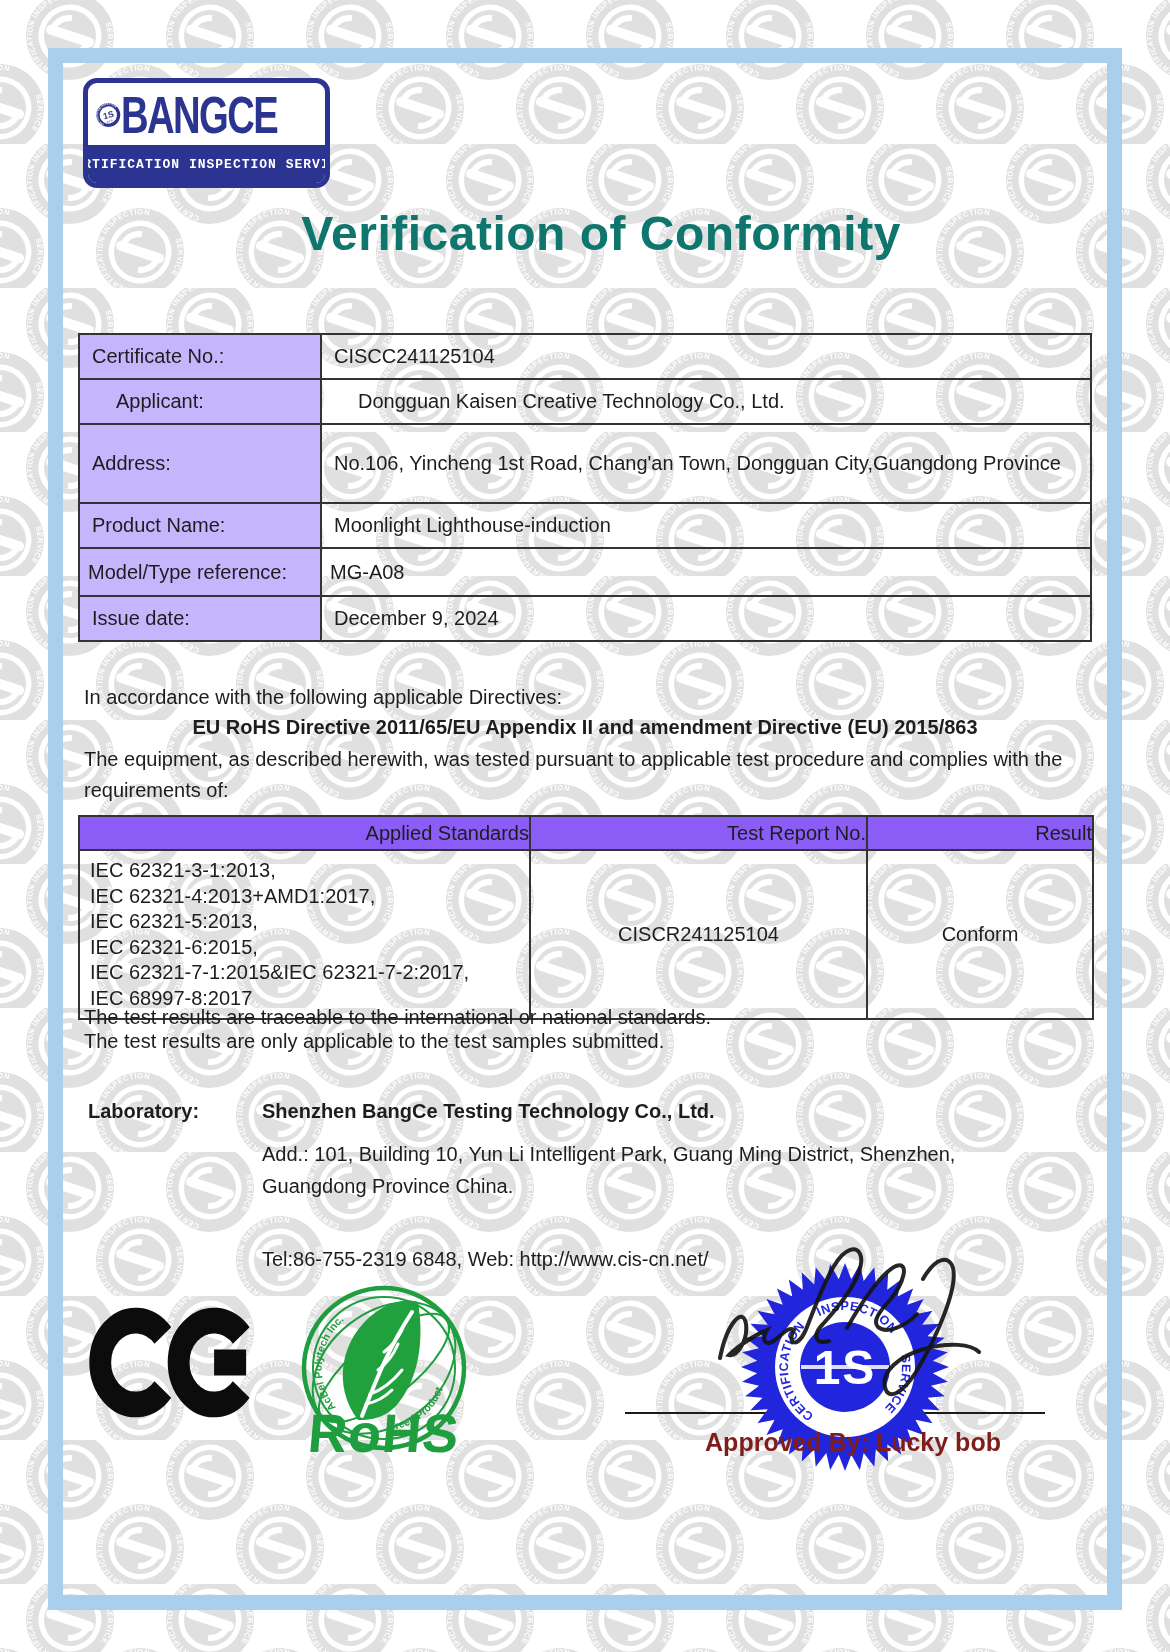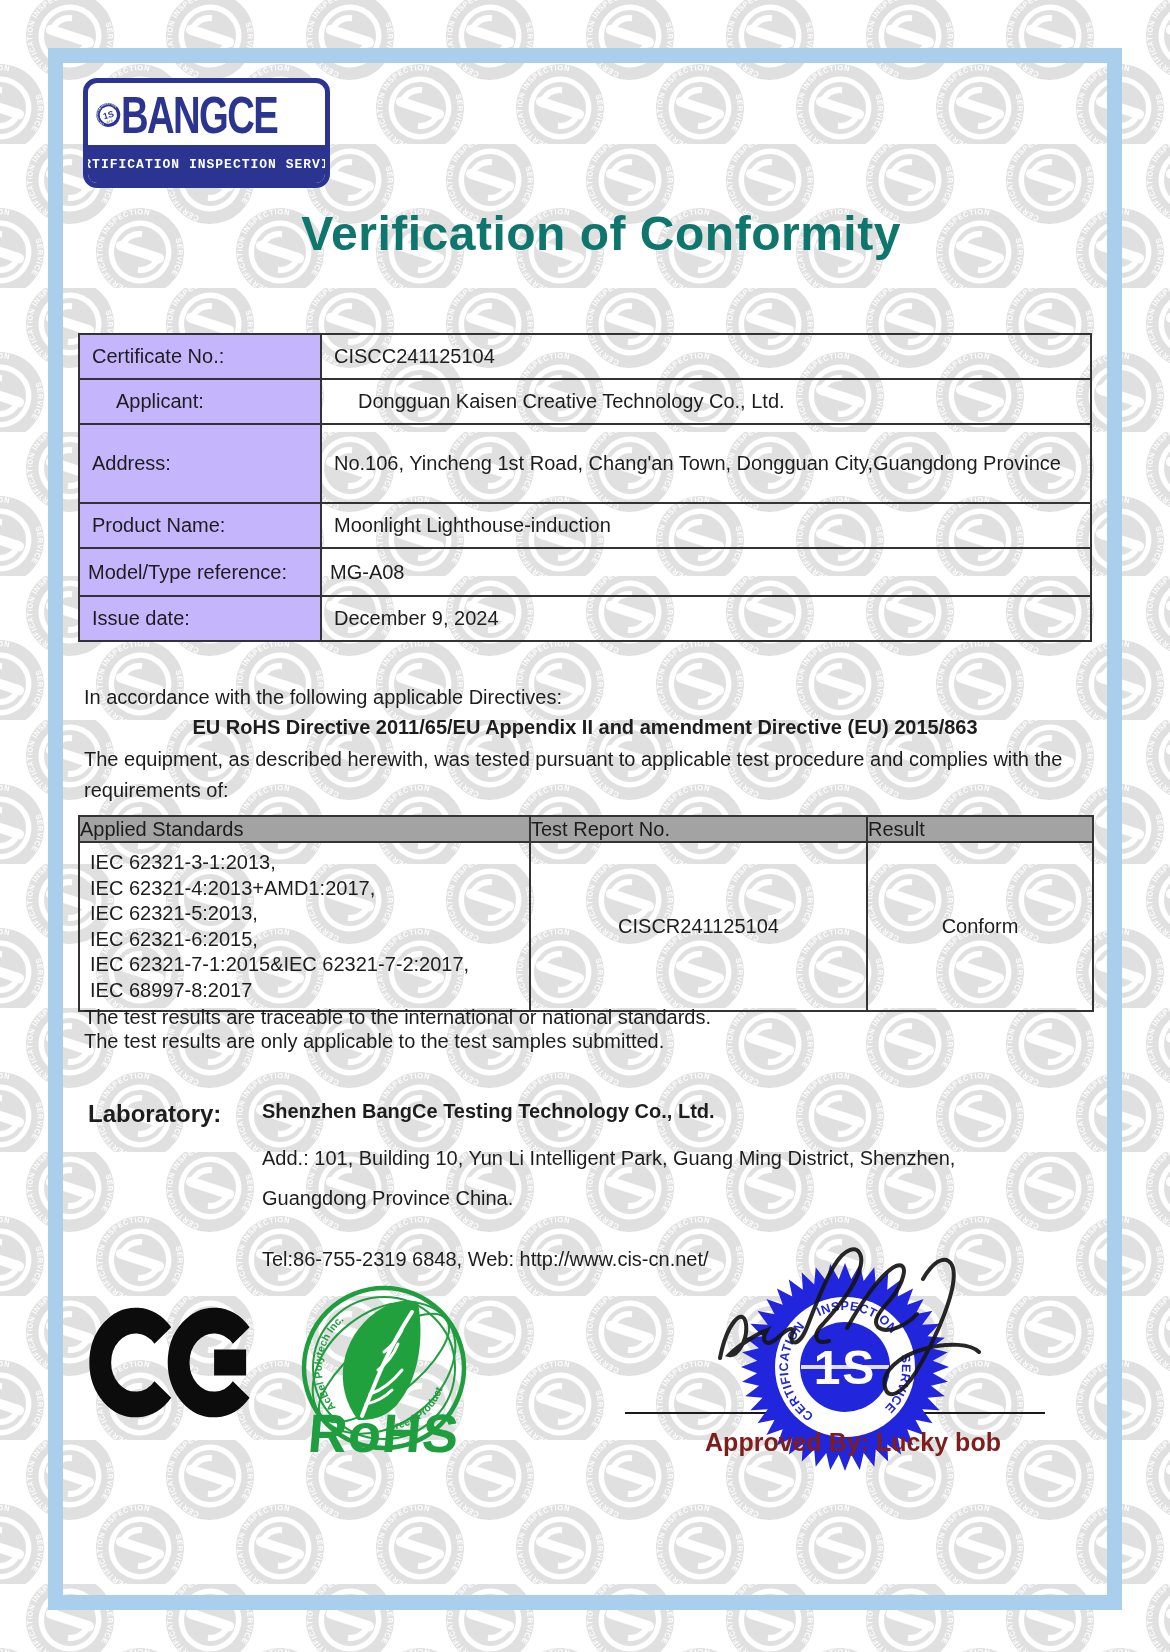--- a/index.html
+++ b/index.html
@@ -34,31 +34,31 @@
   table.info tr.r5 td{ height:48px;padding-left:8px; } table.info tr.r6 td{ height:45px; }
 
   .para { position:absolute; left:84px; width:1002px; font-size:20px; line-height:31px; }
   .p-intro { top:682px; }
   .p-directive { top:712px; left:78px; width:1014px; text-align:center; font-weight:bold; font-size:20px; }
   .p-statement { top:744px; }
 
   
   table.std { position:absolute; left:78px; top:815px; width:1014px; border-collapse:collapse; table-layout:fixed; }
   table.std th, table.std td { border:2px solid #333; font-size:20px; font-weight:normal; }
-  table.std th { background:#a3a3a3; height:26px; text-align:left; }
+  table.std th { background:#8b5cf6; height:34px; text-align:right; }
   table.std col.c1 { width:451px; } table.std col.c2 { width:337px; } table.std col.c3 { width:226px; }
   table.std td.stds { padding:7px 10px; line-height:25.5px; }
   table.std td.mid { text-align:center; vertical-align:middle; }
 
   .note { position:absolute; left:84px; font-size:20px; line-height:23px; }
   .note1 { top:1006px; } .note2 { top:1030px; }
 
-  .lab-label { position:absolute; left:88px; top:1100px; font-size:24px; font-weight:bold; }
+  .lab-label { position:absolute; left:88px; top:1100px; font-size:20px; font-weight:bold; }
   .lab-name  { position:absolute; left:262px; top:1100px; font-size:20px; font-weight:bold; }
-  .lab-addr  { position:absolute; left:262px; top:1138px; width:770px; font-size:20px; line-height:40px; }
+  .lab-addr  { position:absolute; left:262px; top:1138px; width:770px; font-size:20px; line-height:32px; }
   .lab-tel   { position:absolute; left:262px; top:1248px; font-size:20px; }
 
   .ce-mark  { position:absolute; left:88px; top:1302px; }
   .rohs-logo{ position:absolute; left:300px; top:1284px; }
   .rohs-label{ position:absolute; left:296px; top:1402px; width:176px; text-align:center;
                font-size:54px; font-weight:bold; color:#1e9e3e; letter-spacing:1px;
                transform:skewX(-5deg); }
   .seal     { position:absolute; left:738px; top:1260px; }
   .signature{ position:absolute; left:705px; top:1238px; }
   .sign-line{ position:absolute; left:625px; top:1412px; width:420px; border-top:2px solid #1a1a1a; }

